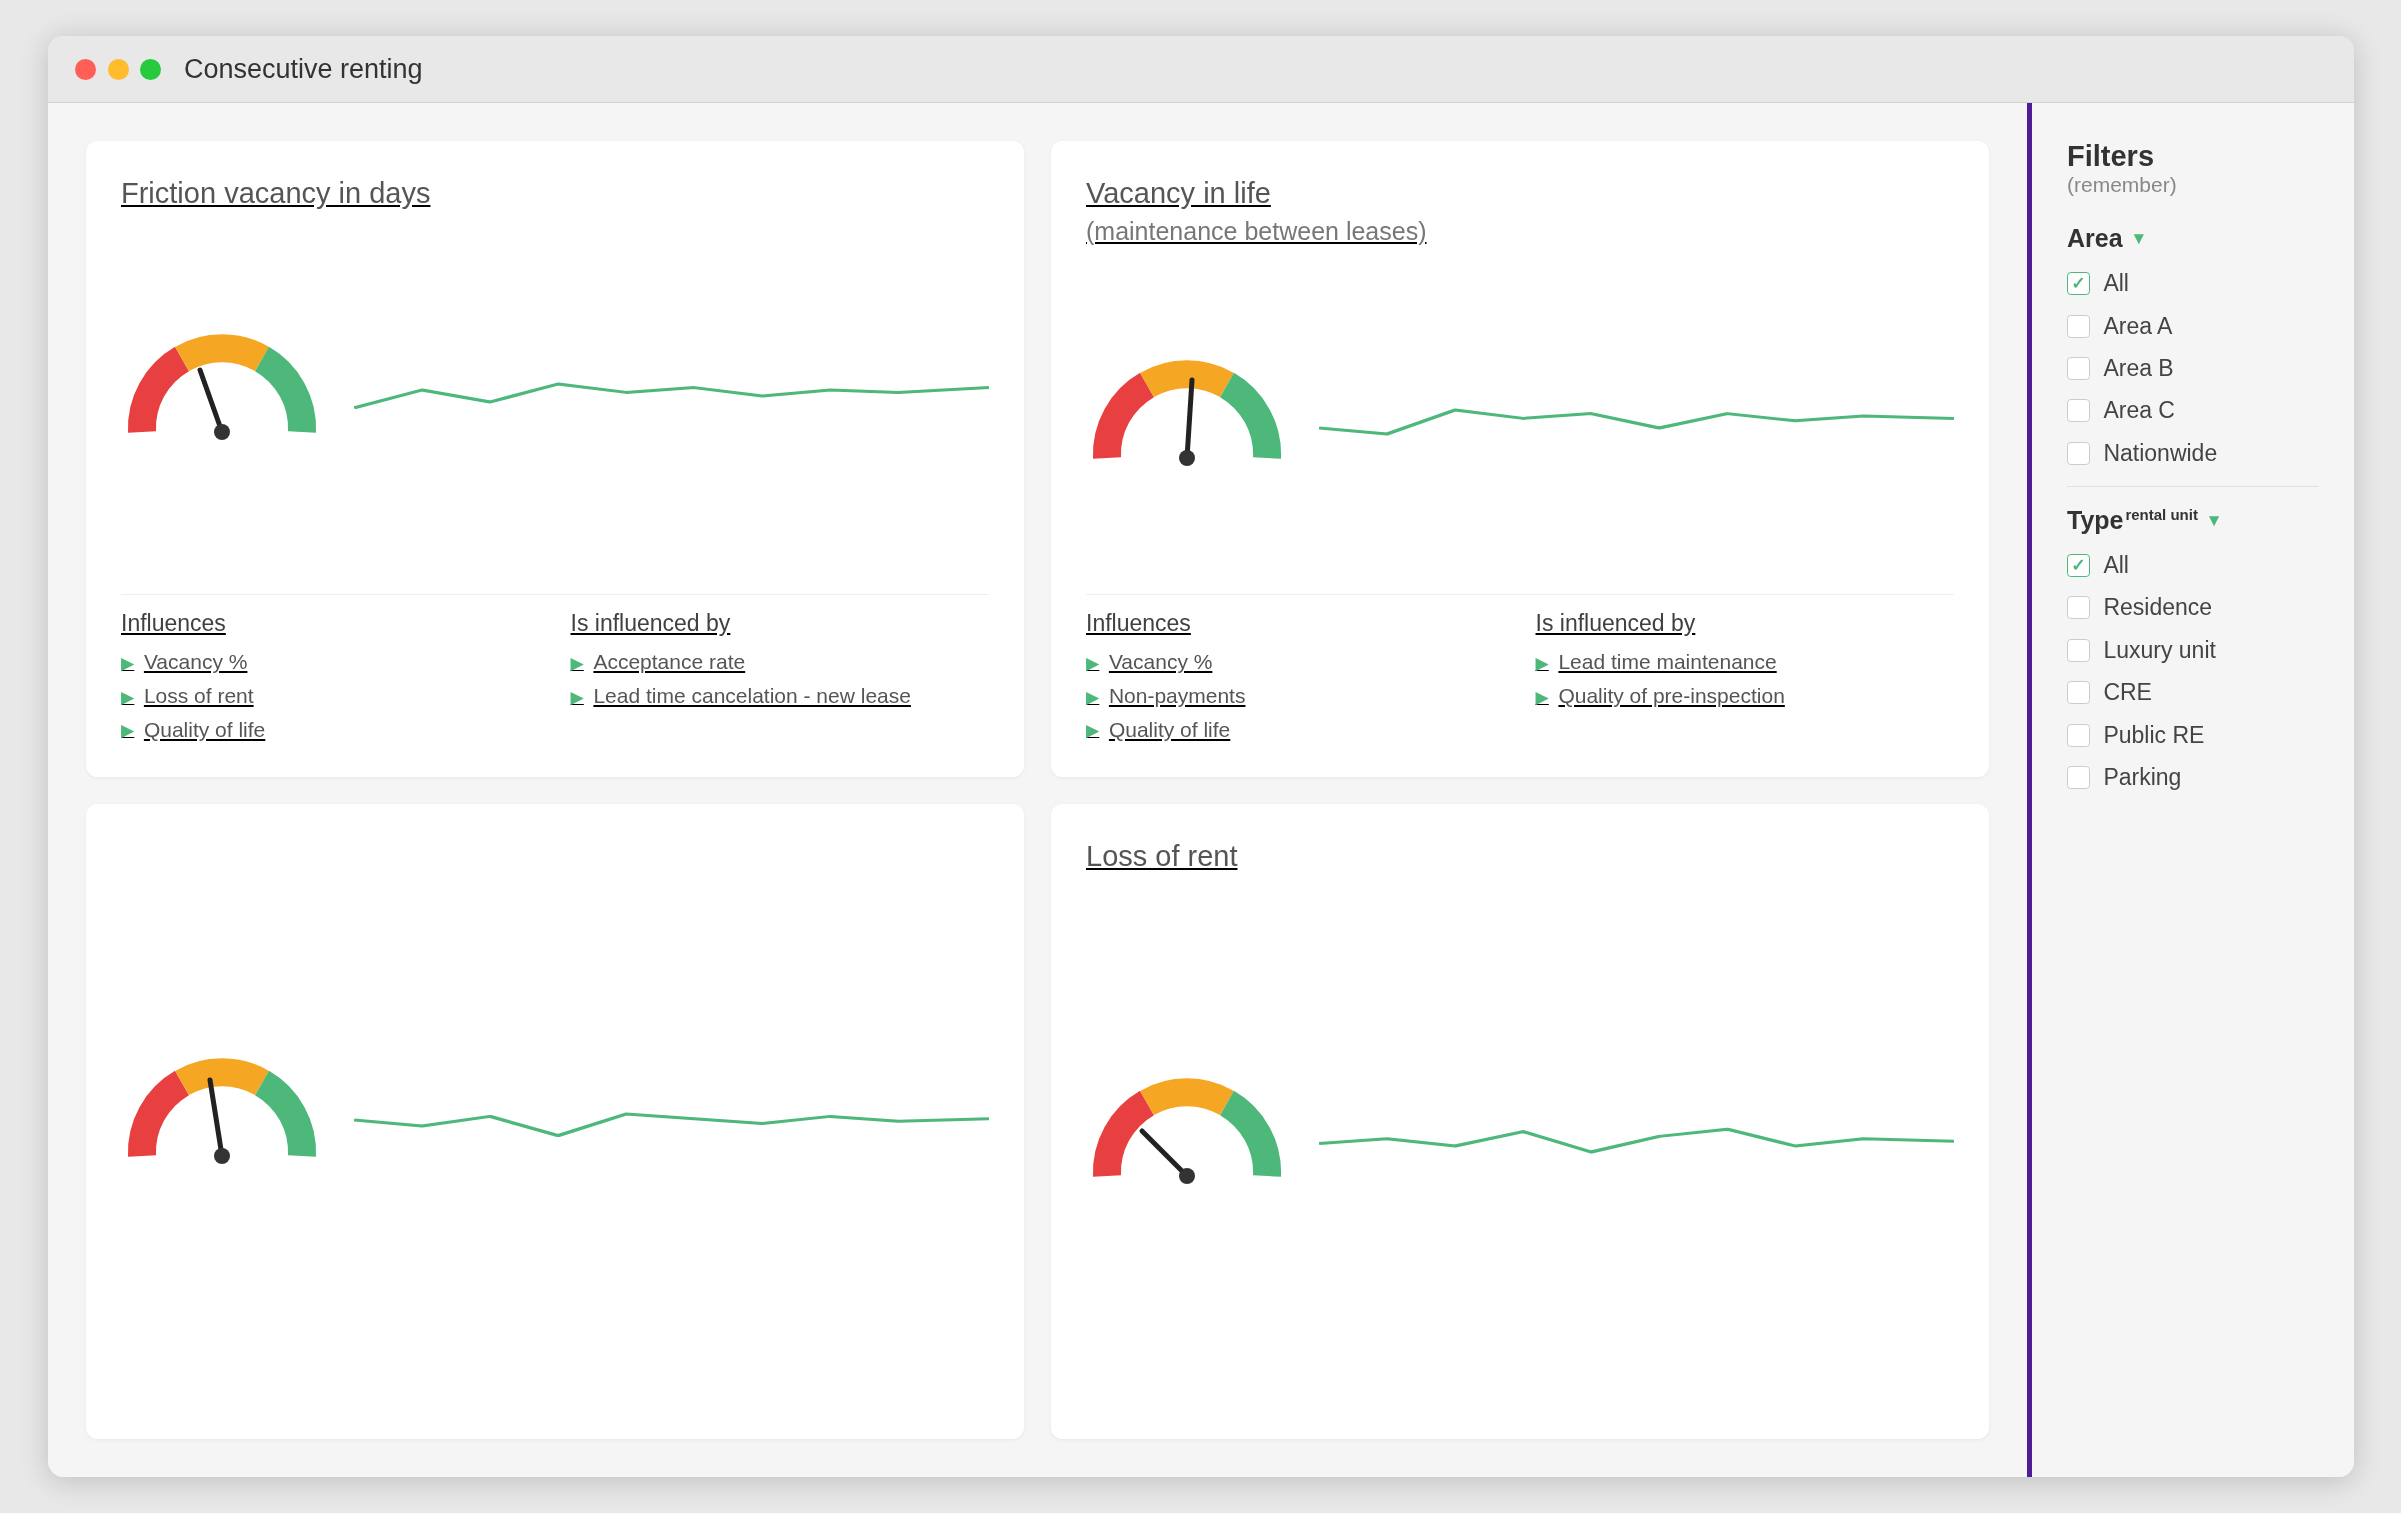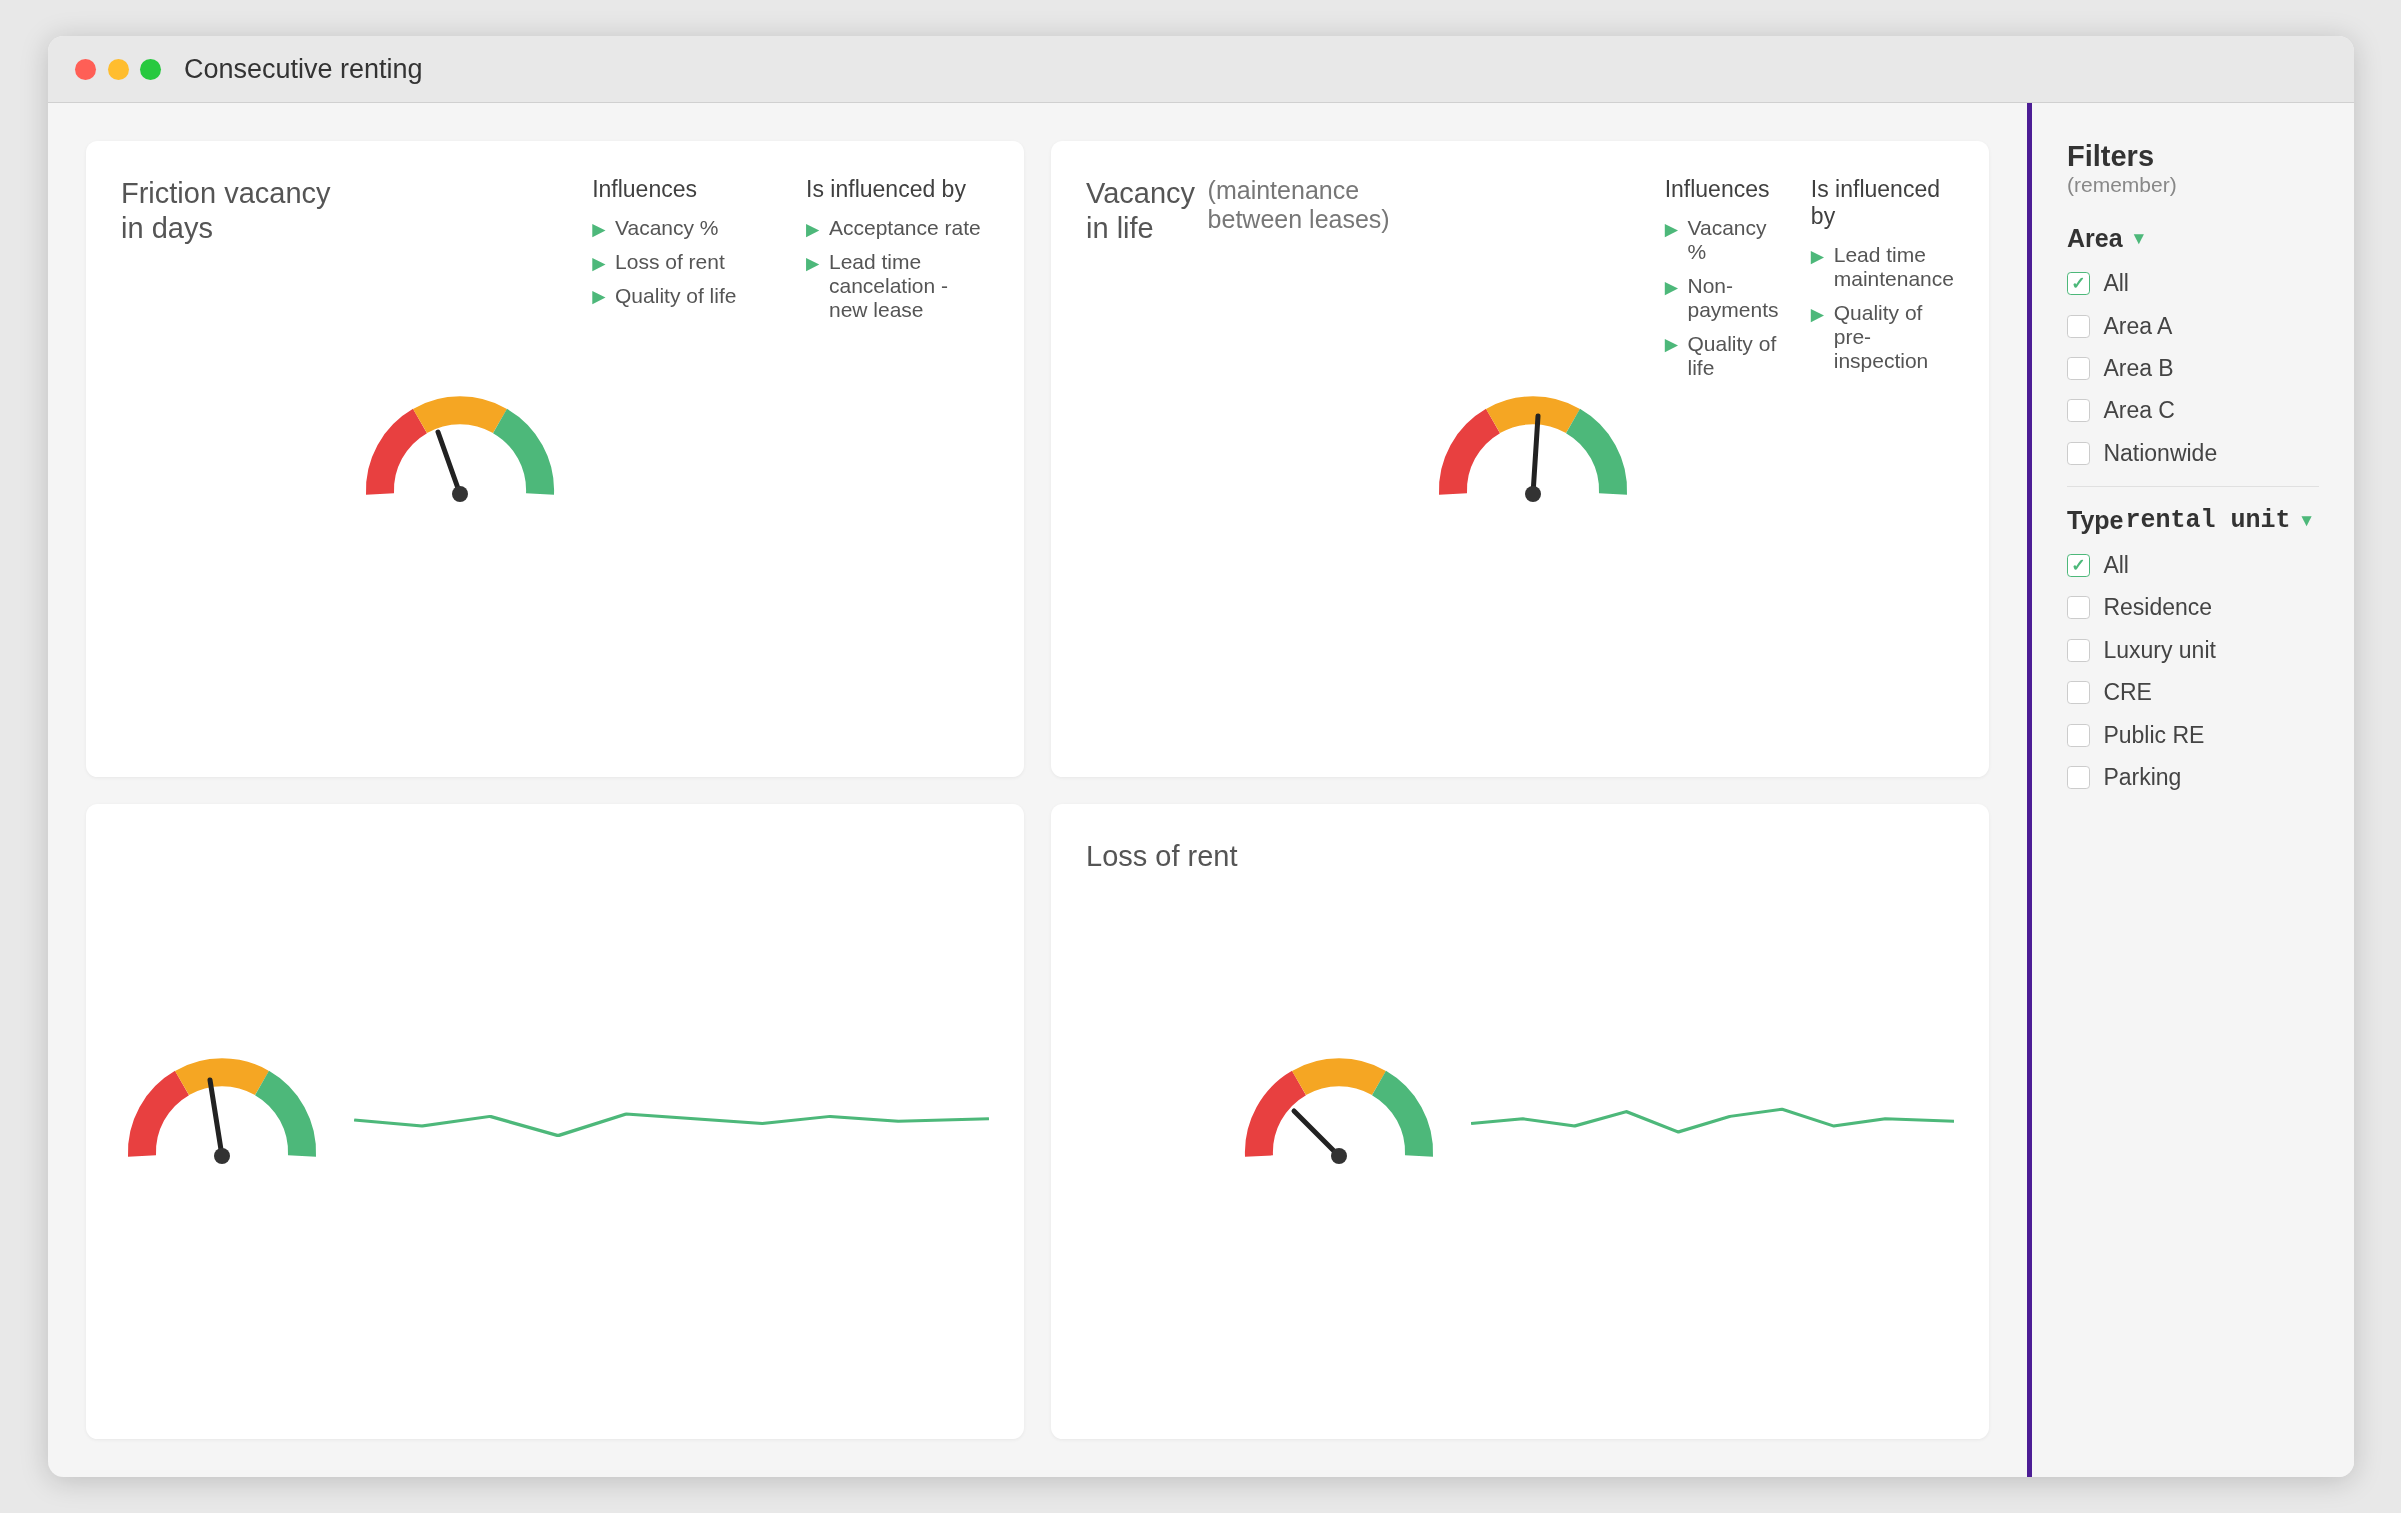--- a/index.html
+++ b/index.html
@@ -76,22 +76,23 @@
       gap: 27px;
       flex: 1;
     }
 
     .card {
       background: #fff;
       border-radius: 11.5px;
       flex: 1;
       padding: 35px;
       display: flex;
-      flex-direction: row;
+      flex-direction: column;
       box-shadow: 0 1px 3.8px rgba(0,0,0,0.06);
+      text-decoration: underline;
     }
 
     .card-title {
       font-size: 29px;
       color: #555;
       font-weight: 400;
       margin-bottom: 5.8px;
       line-height: 1.2;
     }
 
@@ -472,21 +473,21 @@
       <div class="filter-option">
         <div class="checkbox"></div>
         <span>Nationwide</span>
       </div>
 
       <div class="filter-separator"></div>
 
       <div class="filter-group-title">
         <div style="display:flex; gap:1.9px;">
           <span>Type</span>
-          <span style="font-size:25px; font-weight:700;font-family:Liberation Mono, monospace;">rental unit</span>
+          <span style="font-size:15px; font-weight:700;">rental unit</span>
         </div>
         <span class="filter-arrow">▼</span>
       </div>
 
       <div class="filter-option">
         <div class="checkbox checked">
           <span class="check-mark">✓</span>
         </div>
         <span>All</span>
       </div>

